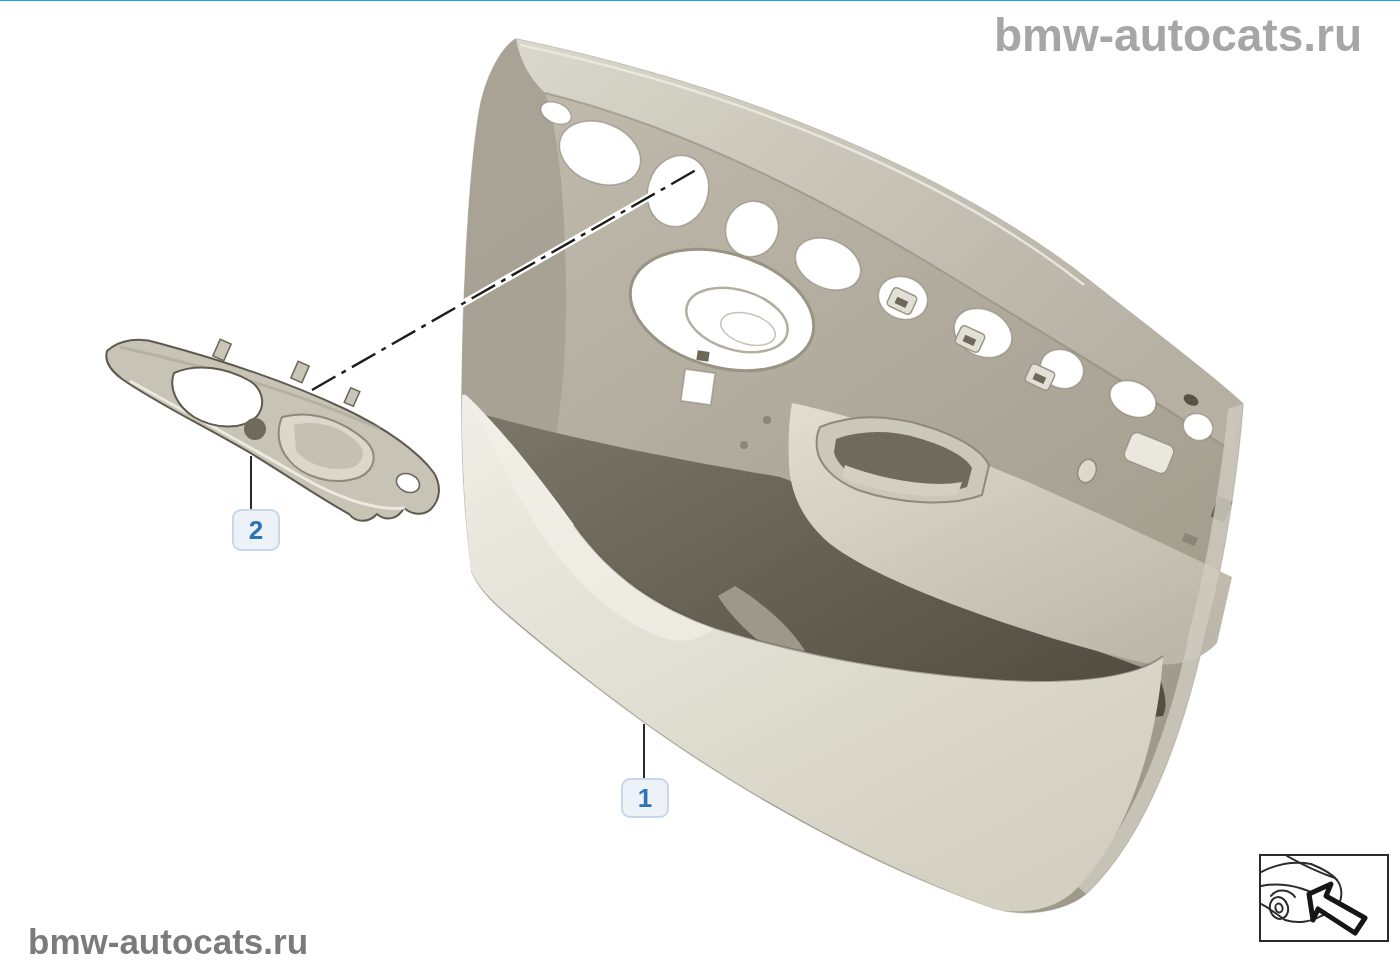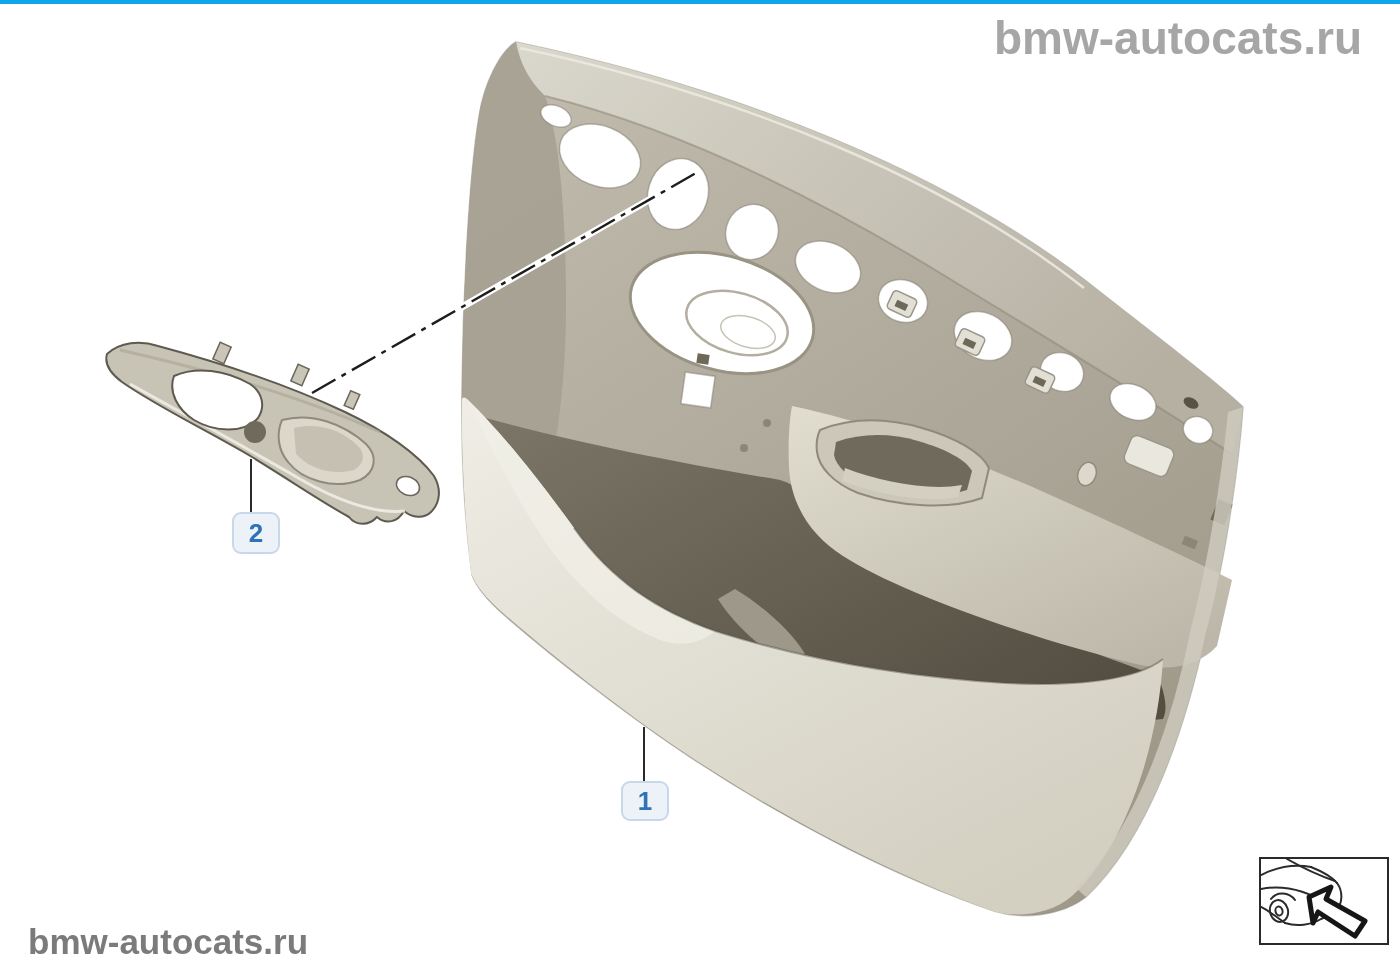--- a/index.html
+++ b/index.html
@@ -1,19 +1,19 @@
 <!DOCTYPE html>
 <html><head>
 <meta charset="utf-8">
 <style>
   html,body{margin:0;padding:0;background:#ffffff;}
   .stage{
     position:relative;width:1400px;height:980px;background:#ffffff;
     font-family:"Liberation Sans",sans-serif;overflow:hidden;
-    border-top:4px solid #0ea5e9;box-sizing:border-box;
+    border-top:1px solid #0ea5e9;box-sizing:border-box;
   }
   svg.scene{position:absolute;left:0;top:0;}
   .watermark{position:absolute;font-weight:bold;white-space:nowrap;user-select:none;}
   .wm-top{top:7px;right:38px;font-size:46px;color:#a6a6a6;}
   .wm-bottom{bottom:18px;left:28px;font-size:35px;color:#7b7b7b;}
   .callout{
     position:absolute;display:flex;align-items:center;justify-content:center;
     width:48px;height:42px;box-sizing:border-box;
     background:#edf2f9;border:2px solid #c8d7e9;border-radius:9px;
     color:#2d73b6;font-size:26px;font-weight:bold;cursor:pointer;

